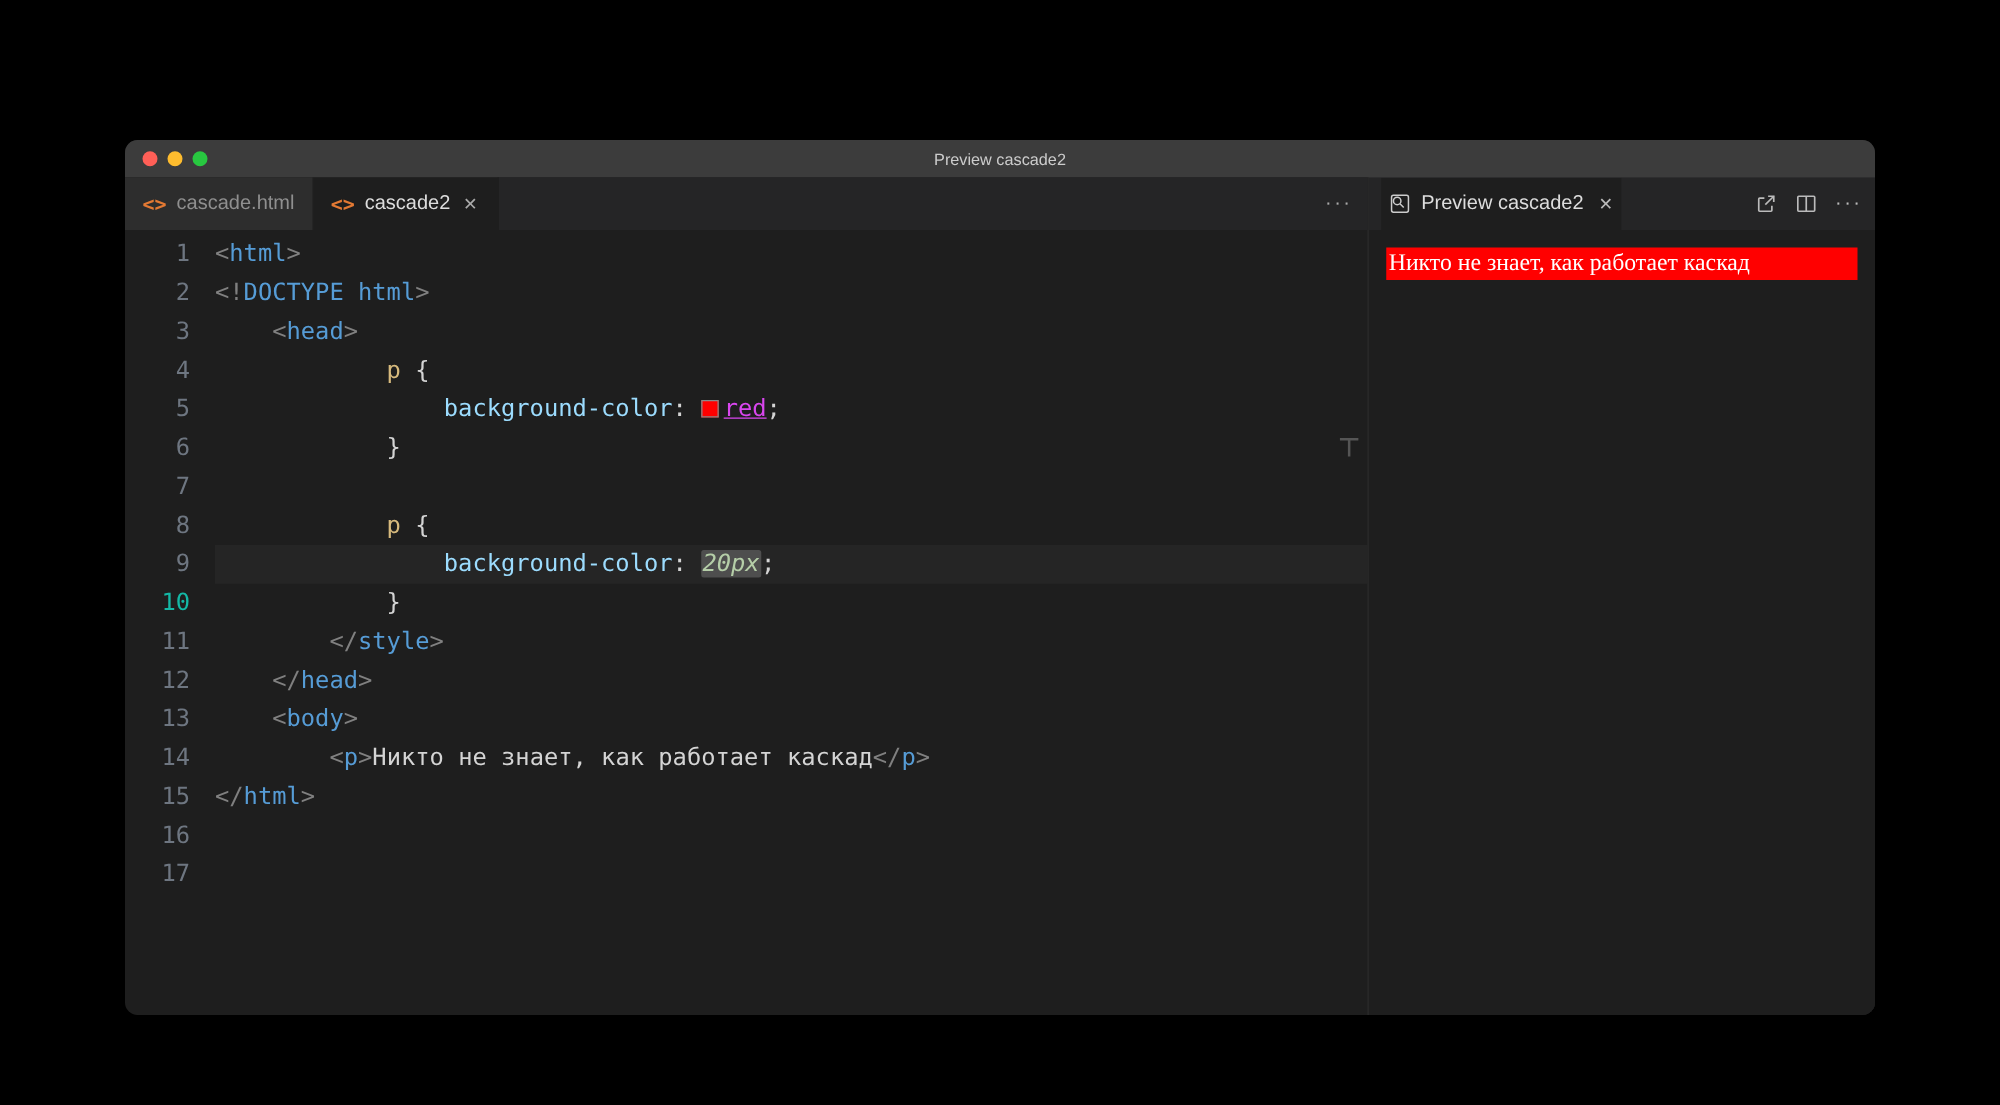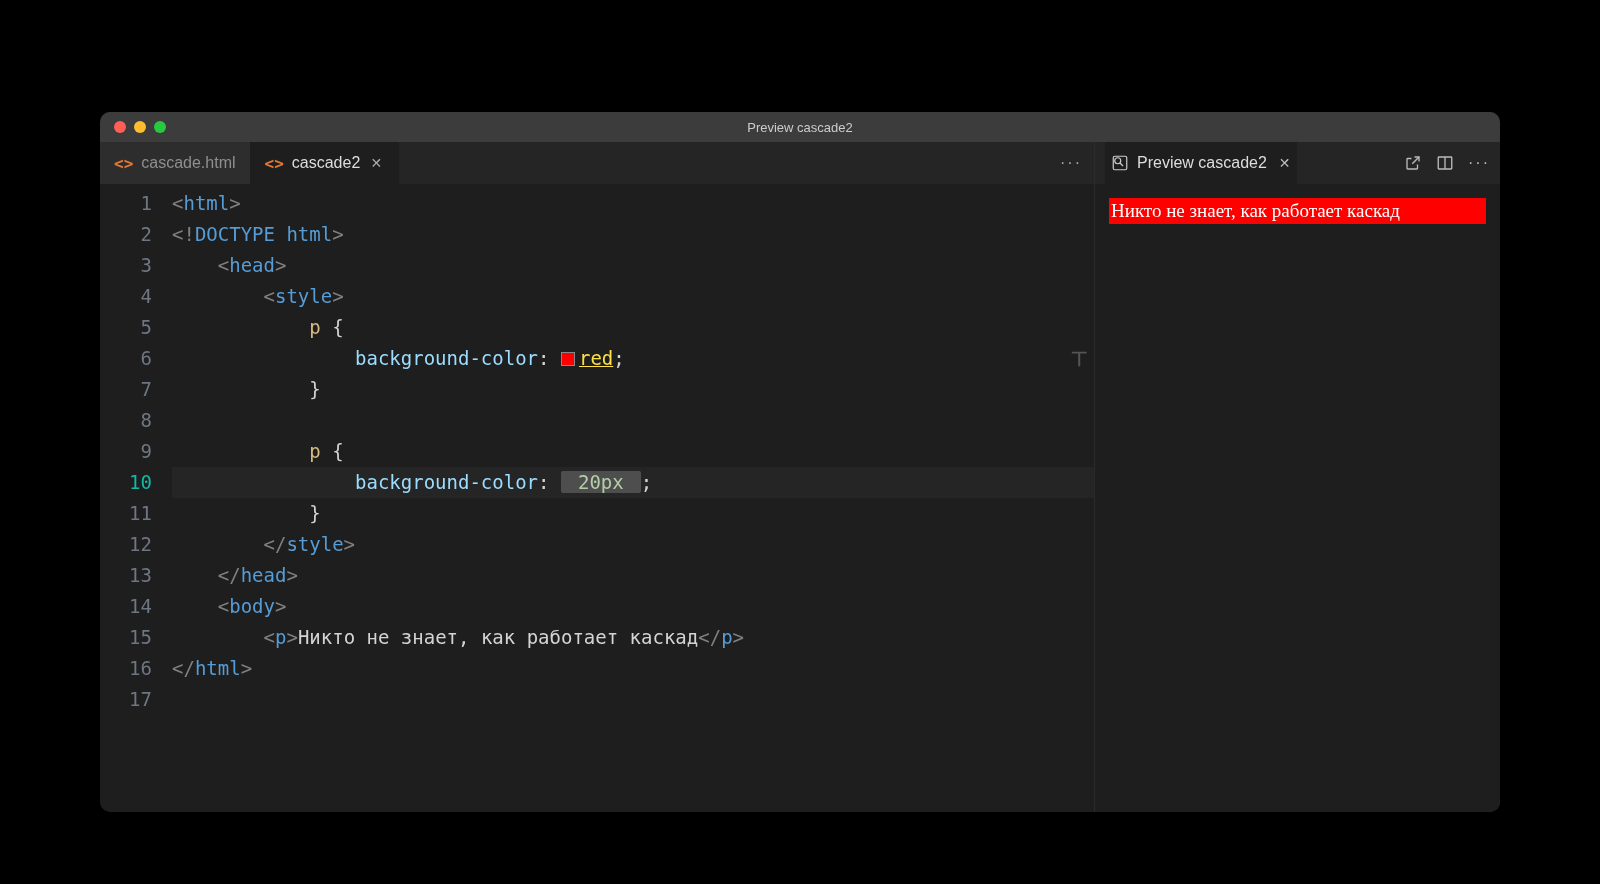--- a/index.html
+++ b/index.html
@@ -134,35 +134,36 @@
     position: relative;
   }
   .line { height: 31px; white-space: pre; position: relative; }
   .line.current { background: rgba(255,255,255,0.03); }
   .tok-gray { color: #808080; }
   .tok-tag { color: #569cd6; }
   .tok-doctype { color: #569cd6; }
   .tok-sel { color: #d7ba7d; }
   .tok-brace { color: #d4d4d4; }
   .tok-prop { color: #9cdcfe; }
-  .tok-val { color: #fde047; text-decoration: underline; }
+  .tok-val { color: #d946ef; text-decoration: underline; }
   .tok-num { color: #b5cea8; }
   .tok-text { color: #d4d4d4; }
   .color-swatch {
     display:inline-block;
     width:14px; height:14px;
     background:red;
     border:1px solid #888;
     vertical-align: -1px;
     margin-right:4px;
   }
   .sel-hl {
     background: rgba(120,120,120,0.5);
     border-radius:2px;
-    padding:0 17px;
+    padding:0 1px;
+    font-style:italic;
   }
   .wrap-marker {
     position: absolute;
     right: 6px;
     top: 160px;
     color: #555;
     font-size: 20px;
     font-weight: bold;
     font-family: sans-serif;
   }
@@ -252,21 +253,20 @@
           <div class="ln">13</div>
           <div class="ln">14</div>
           <div class="ln">15</div>
           <div class="ln">16</div>
           <div class="ln">17</div>
         </div>
         <div class="code">
 <div class="line"><span class="tok-gray">&lt;</span><span class="tok-tag">html</span><span class="tok-gray">&gt;</span></div>
 <div class="line"><span class="tok-gray">&lt;!</span><span class="tok-doctype">DOCTYPE</span><span class="tok-doctype"> html</span><span class="tok-gray">&gt;</span></div>
 <div class="line">    <span class="tok-gray">&lt;</span><span class="tok-tag">head</span><span class="tok-gray">&gt;</span></div>
-<div class="line">        <span class="tok-gray">&lt;</span><span class="tok-tag">style</span><span class="tok-gray">&gt;</span></div>
 <div class="line">            <span class="tok-sel">p </span><span class="tok-brace">{</span></div>
 <div class="line">                <span class="tok-prop">background-color</span><span class="tok-text">: </span><span class="color-swatch"></span><span class="tok-val">red</span><span class="tok-text">;</span></div>
 <div class="line">            <span class="tok-brace">}</span></div>
 <div class="line"> </div>
 <div class="line">            <span class="tok-sel">p </span><span class="tok-brace">{</span></div>
 <div class="line current">                <span class="tok-prop">background-color</span><span class="tok-text">: </span><span class="tok-num sel-hl">20px</span><span class="tok-text">;</span></div>
 <div class="line">            <span class="tok-brace">}</span></div>
 <div class="line">        <span class="tok-gray">&lt;/</span><span class="tok-tag">style</span><span class="tok-gray">&gt;</span></div>
 <div class="line">    <span class="tok-gray">&lt;/</span><span class="tok-tag">head</span><span class="tok-gray">&gt;</span></div>
 <div class="line">    <span class="tok-gray">&lt;</span><span class="tok-tag">body</span><span class="tok-gray">&gt;</span></div>

